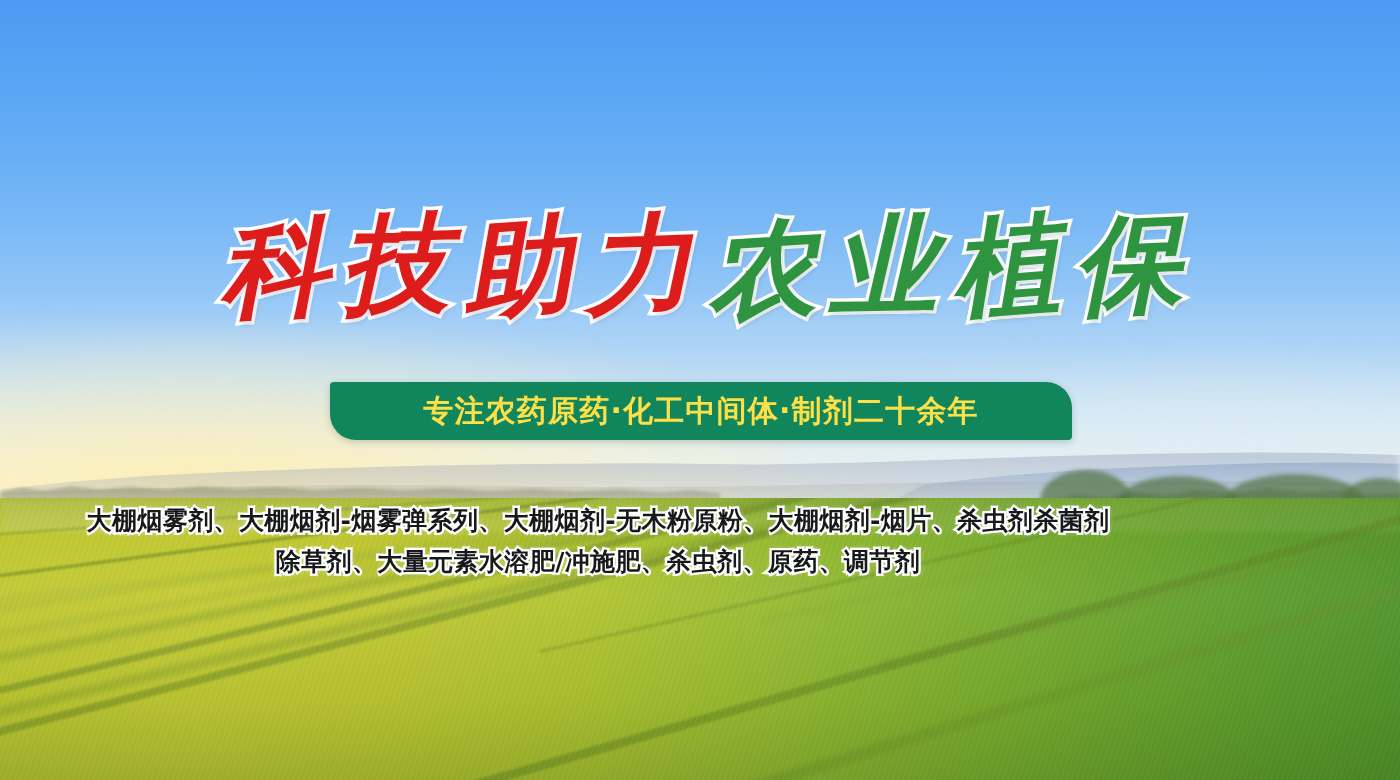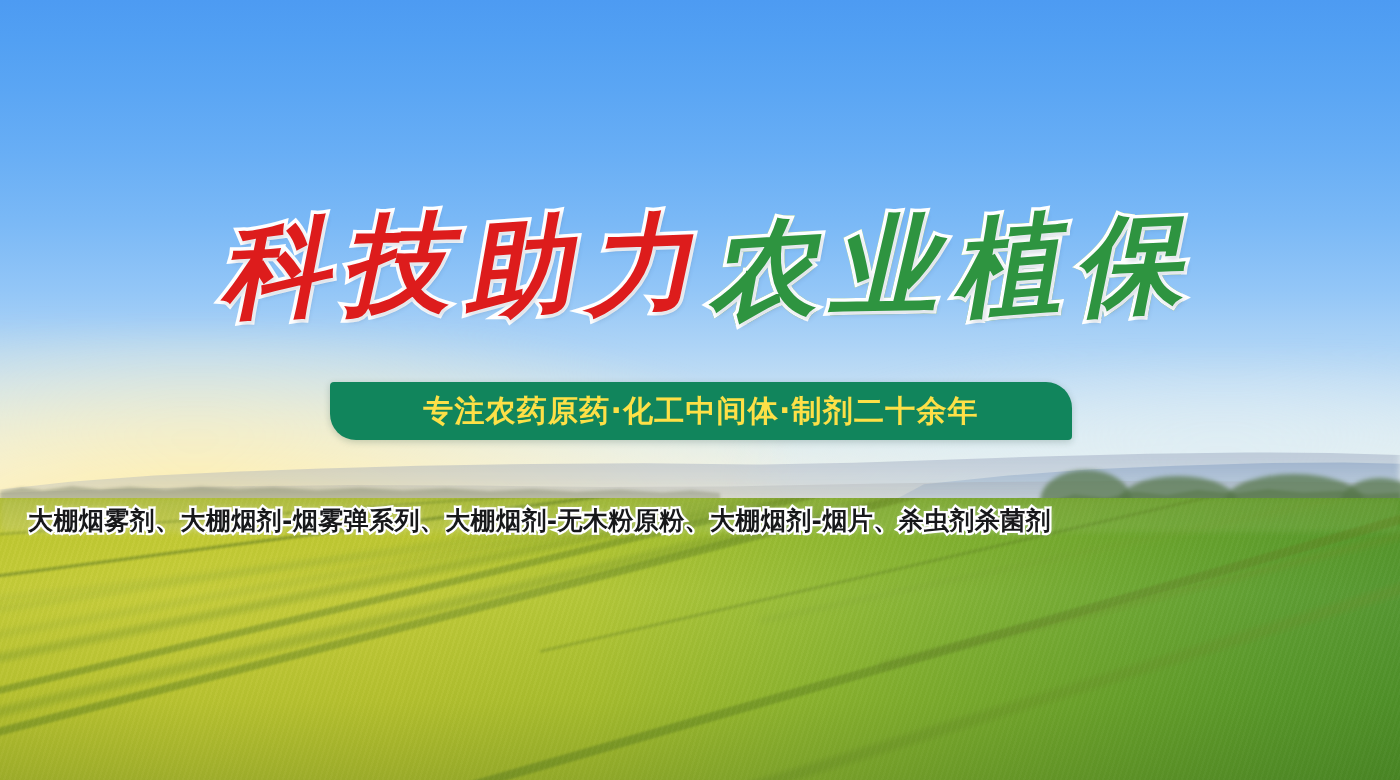--- a/index.html
+++ b/index.html
@@ -305,22 +305,22 @@
     white-space: nowrap;
     font-family: "DejaVu Sans", "Liberation Sans", sans-serif;
   }
 
   
   .products {
     position: absolute;
     left: 0;
     top: 500px;
     width: 1196px;
+    text-align: center;
     pointer-events: none;
-    padding-left: 28px;
   }
   .product-line {
     display: block;
     font-size: 25px;
     font-weight: 700;
     color: #17181a;
     line-height: 41px;
     white-space: nowrap;
     letter-spacing: 0.4px;
     font-family: "DejaVu Sans", "Liberation Sans", sans-serif;
@@ -379,15 +379,16 @@
   <div class="headline">
     <span class="ch red r1">科</span><span class="ch red r2">技</span><span class="ch red r3">助</span><span class="ch red r4">力</span><span class="ch green r5">农</span><span class="ch green r6">业</span><span class="ch green r7">植</span><span class="ch green r8">保</span>
   </div>
 
   <div class="subtitle-bar">
     <span class="subtitle-text">专注农药原药·化工中间体·制剂二十余年</span>
   </div>
 
   <div class="products">
     <span class="product-line">大棚烟雾剂、大棚烟剂-烟雾弹系列、大棚烟剂-无木粉原粉、大棚烟剂-烟片、杀虫剂杀菌剂</span>
+    <span class="product-line">除草剂、大量元素水溶肥/冲施肥、杀虫剂、原药、调节剂</span>
   </div>
 
 </div>
 
 </body></html>

